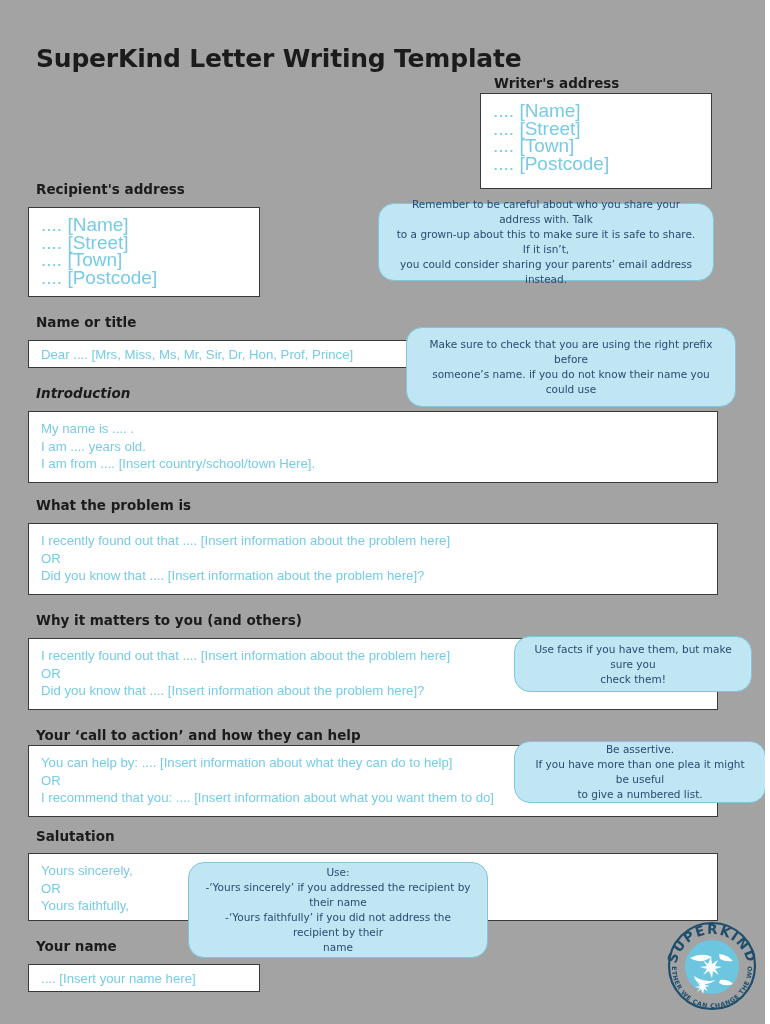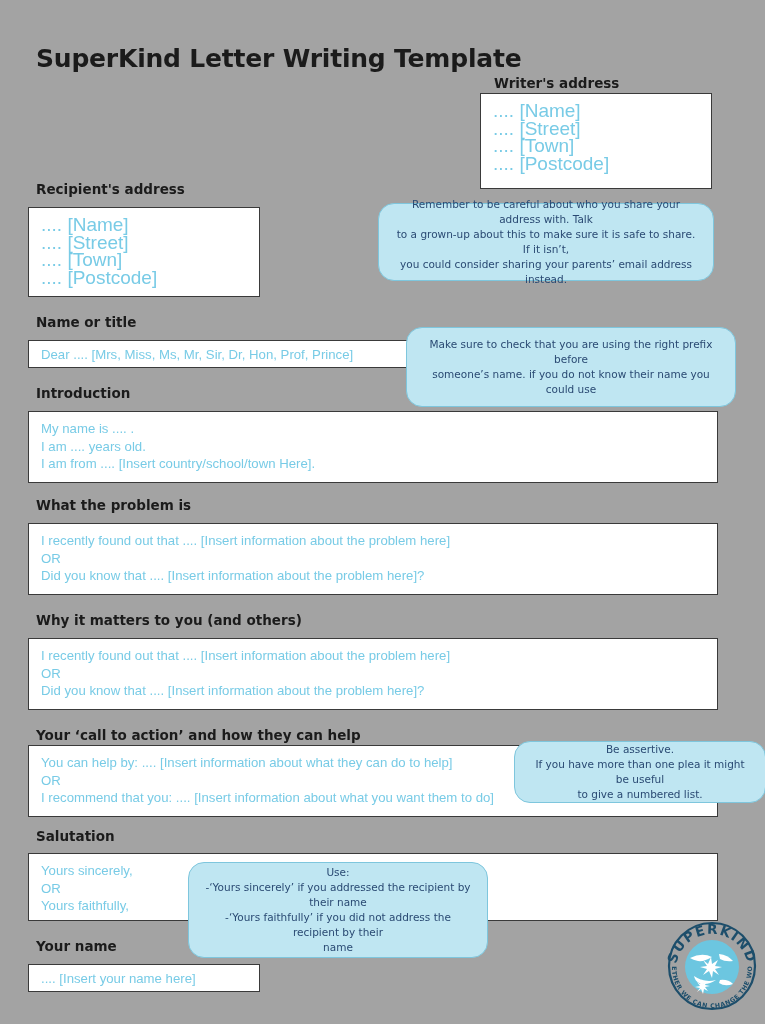--- a/index.html
+++ b/index.html
@@ -124,41 +124,47 @@
     <div class="line">Dear .... [Mrs, Miss, Ms, Mr, Sir, Dr, Hon, Prof, Prince]</div>
   </div>
 
   <div class="callout" style="left:406px; top:307px; width:330px; height:80px;">
     <div>
       <span>Make sure to check that you are using the right prefix before</span>
       <span>someone’s name. if you do not know their name you could use</span>
     </div>
   </div>
 
-  <div class="sec-label" style="left:36px; top:385px;">Introduction</div>
+  <div class="sec-label" style="left:36px; top:385px;font-style:italic;">Introduction</div>
   <div class="box" style="left:28px; top:411px; width:690px; height:72px;">
     <div class="line">My name is .... .</div>
     <div class="line">I am .... years old.</div>
     <div class="line">I am from .... [Insert country/school/town Here].</div>
   </div>
 
   <div class="sec-label" style="left:36px; top:497px;">What the problem is</div>
   <div class="box" style="left:28px; top:523px; width:690px; height:72px;">
     <div class="line">I recently found out that .... [Insert information about the problem here]</div>
     <div class="line">OR</div>
     <div class="line">Did you know that .... [Insert information about the problem here]?</div>
   </div>
 
   <div class="sec-label" style="left:36px; top:612px;">Why it matters to you (and others)</div>
   <div class="box" style="left:28px; top:638px; width:690px; height:72px;">
     <div class="line">I recently found out that .... [Insert information about the problem here]</div>
     <div class="line">OR</div>
     <div class="line">Did you know that .... [Insert information about the problem here]?</div>
   </div>
 
+  <div class="callout" style="left:514px; top:616px; width:238px; height:56px;">
+    <div>
+      <span>Use facts if you have them, but make sure you</span>
+      <span>check them!</span>
+    </div>
+  </div>
 
   <div class="sec-label" style="left:36px; top:727px;">Your ‘call to action’ and how they can help</div>
   <div class="box" style="left:28px; top:745px; width:690px; height:72px;">
     <div class="line">You can help by: .... [Insert information about what they can do to help]</div>
     <div class="line">OR</div>
     <div class="line">I recommend that you: .... [Insert information about what you want them to do]</div>
   </div>
 
   <div class="callout" style="left:514px; top:721px; width:252px; height:62px;">
     <div>

